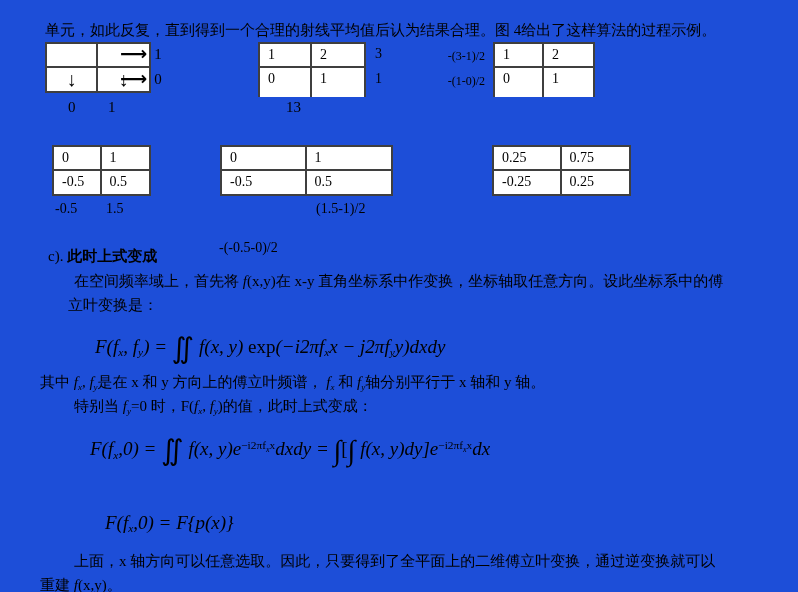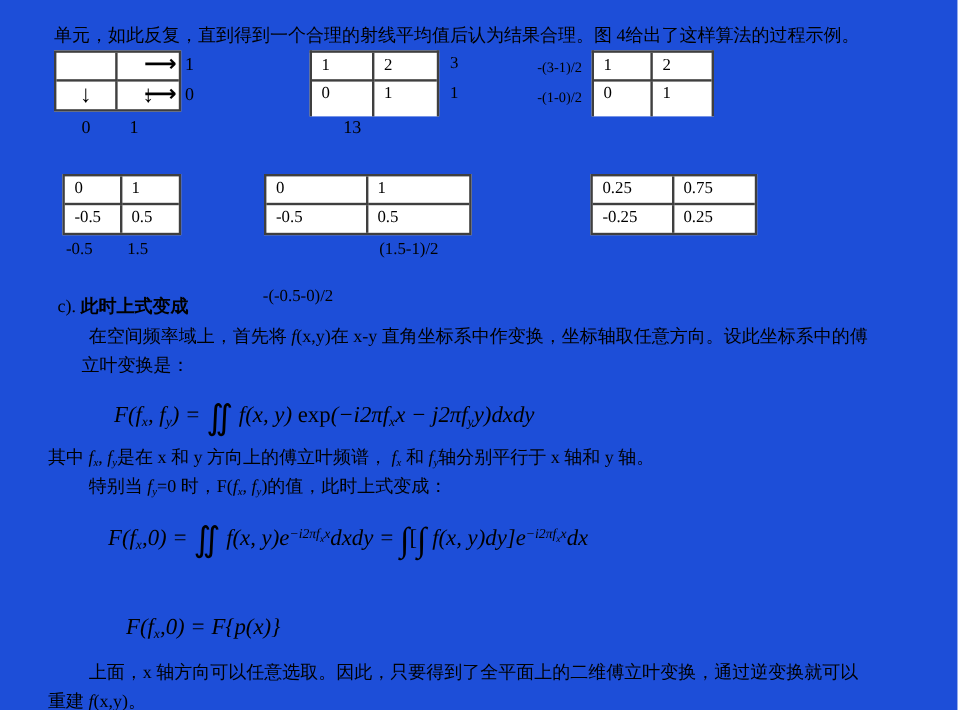--- a/index.html
+++ b/index.html
@@ -16,21 +16,21 @@
   .arrow-cell{text-align:center;padding:0;font-size:20px;line-height:23px;font-weight:bold;}
   .flabel{position:absolute;font-size:14px;line-height:18px;white-space:nowrap;}
   .lblcol{position:absolute;font-size:12px;line-height:25px;text-align:right;white-space:nowrap;}
   .rarrow-group{position:absolute;display:flex;align-items:center;gap:7px;font-size:15px;line-height:18px;}
   .rarrow-glyph{font-size:19px;line-height:19px;font-weight:bold;}
   .formula{position:absolute;font-size:19px;white-space:nowrap;line-height:34px;}
   .tk-n{}
   .tk-r{font-style:normal;}
   .tk-m{font-style:italic;}
   .tk-sub{font-style:italic;font-size:60%;vertical-align:-0.3em;}
-  .tk-sup{font-style:italic;font-size:60%;vertical-align:0.55em;}
+  .tk-sup{font-size:60%;vertical-align:0.55em;}
   .tk-ss{font-style:italic;font-size:42%;vertical-align:0.35em;}
   .tk-int{font-style:normal;font-size:150%;vertical-align:-0.18em;line-height:1;}
 </style>
 </head>
 <body>
 
 <div class="page">
 
   <div class="line" style="left:45px;top:20px;">单元，如此反复，直到得到一个合理的射线平均值后认为结果合理。图 4给出了这样算法的过程示例。</div>
 

